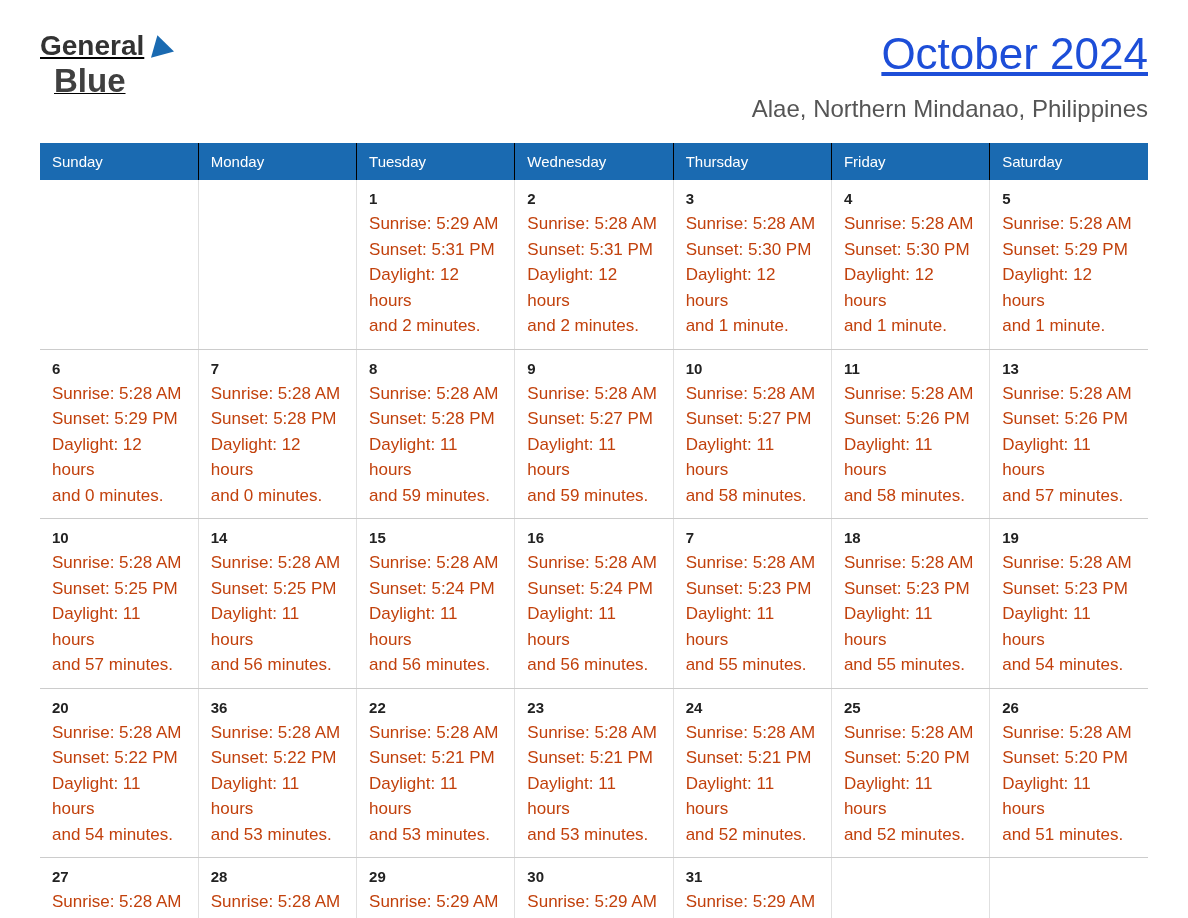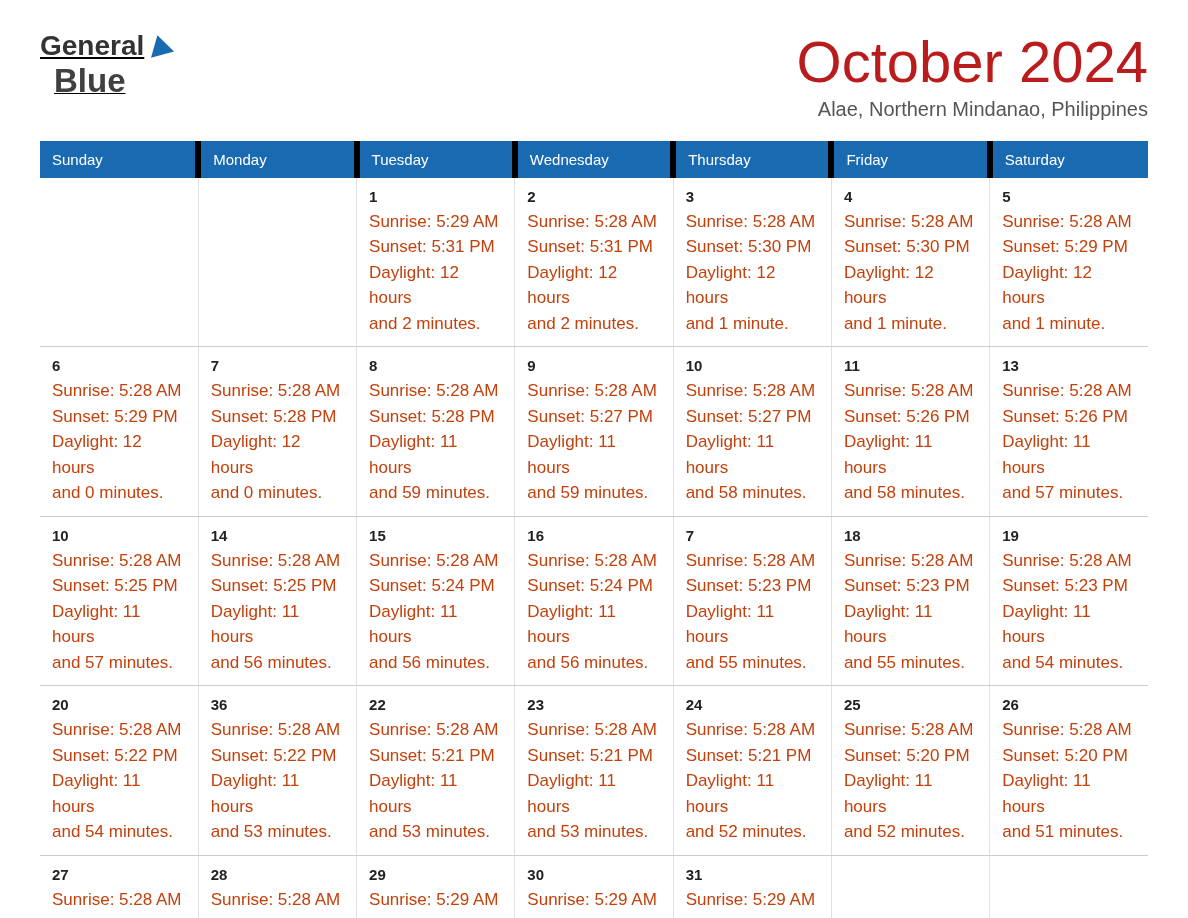--- a/index.html
+++ b/index.html
@@ -23,44 +23,45 @@
       text-decoration: underline;
     }
     .logo-row {
       display: flex;
       align-items: center;
     }
     .title-area {
       text-align: right;
     }
     .page-title {
-      font-size: 58px;
+      font-size: 44px;
       font-weight: 300;
-      color: #b91c1c;
+      color: #1d4ed8;
       line-height: 1.1;
+      text-decoration: underline;
     }
     .subtitle {
-      font-size: 20px;
+      font-size: 24px;
       color: #555;
-      margin-top: 4px;
+      margin-top: 17px;
       text-align: right;
     }
     table {
       width: 100%;
       border-collapse: collapse;
       table-layout: fixed;
     }
     thead tr th {
       background: #1a6ab1;
       color: #fff;
       padding: 10px 12px;
       font-size: 15px;
       font-weight: normal;
       text-align: left;
-      border-right: 6px solid #000000;
+      border-right: 1px solid #000000;
     }
     thead tr th:last-child {
       border-right: none;
     }
     tbody tr td {
       vertical-align: top;
       padding: 10px 12px;
       border-bottom: 1px solid #ccc;
       border-right: 1px solid #e0e0e0;
       font-size: 13px;

